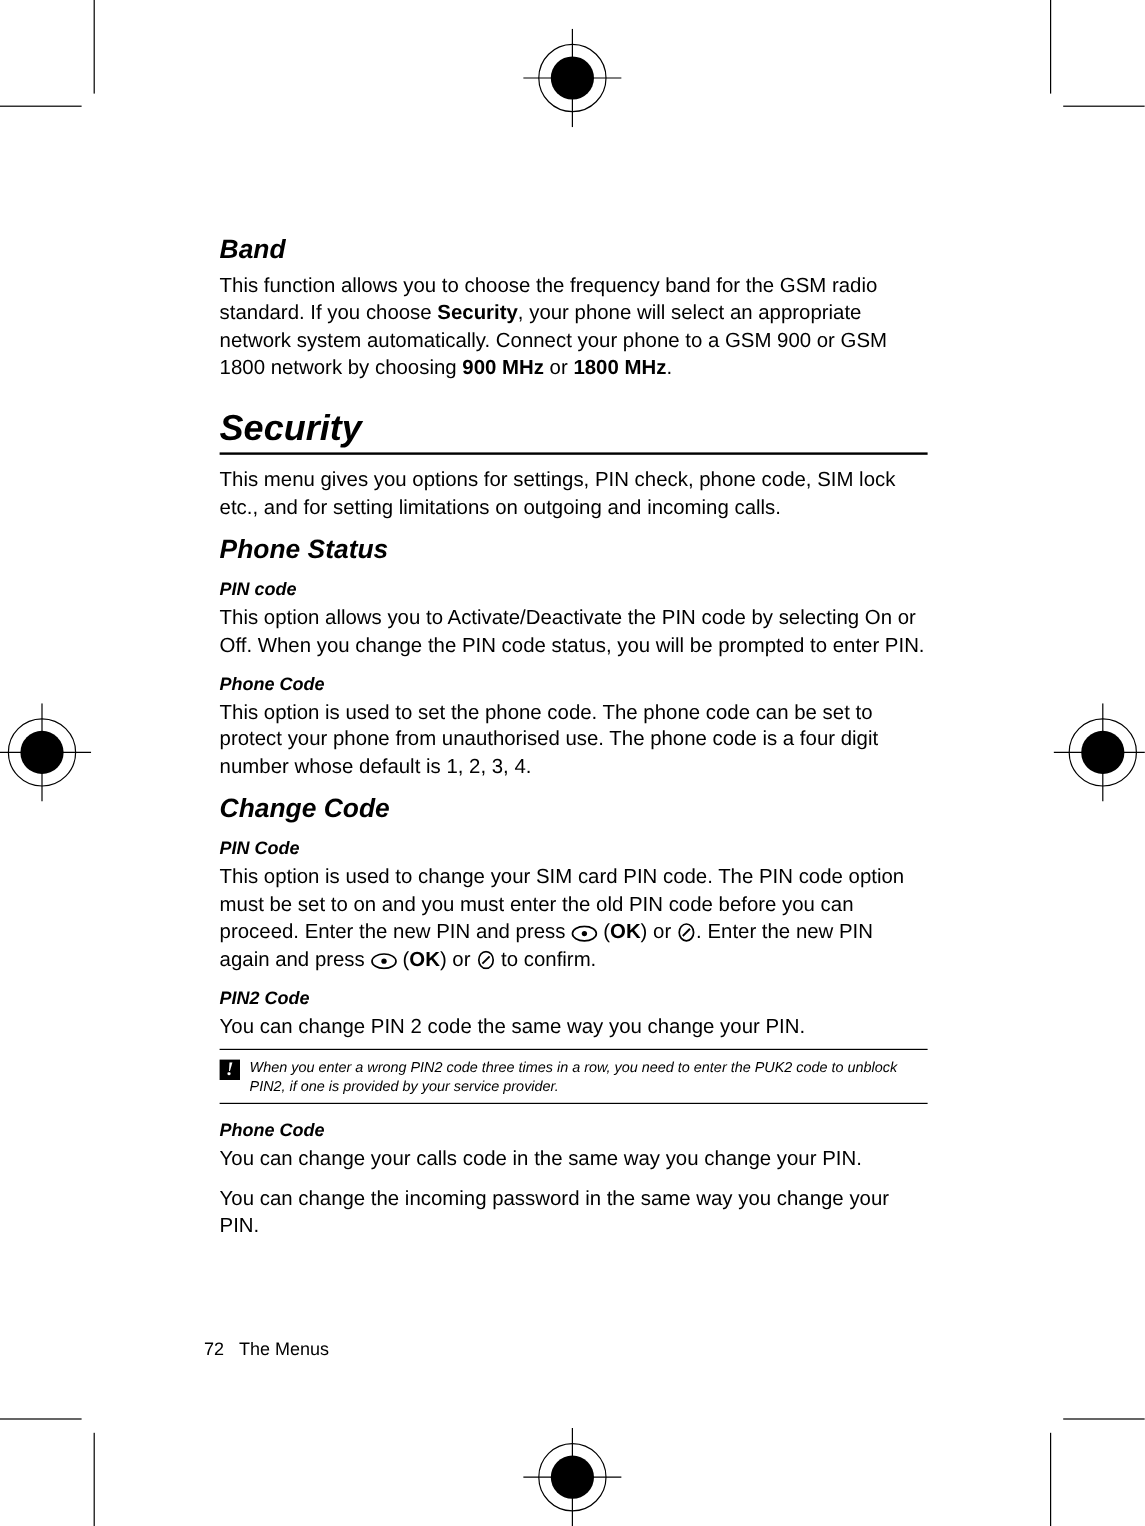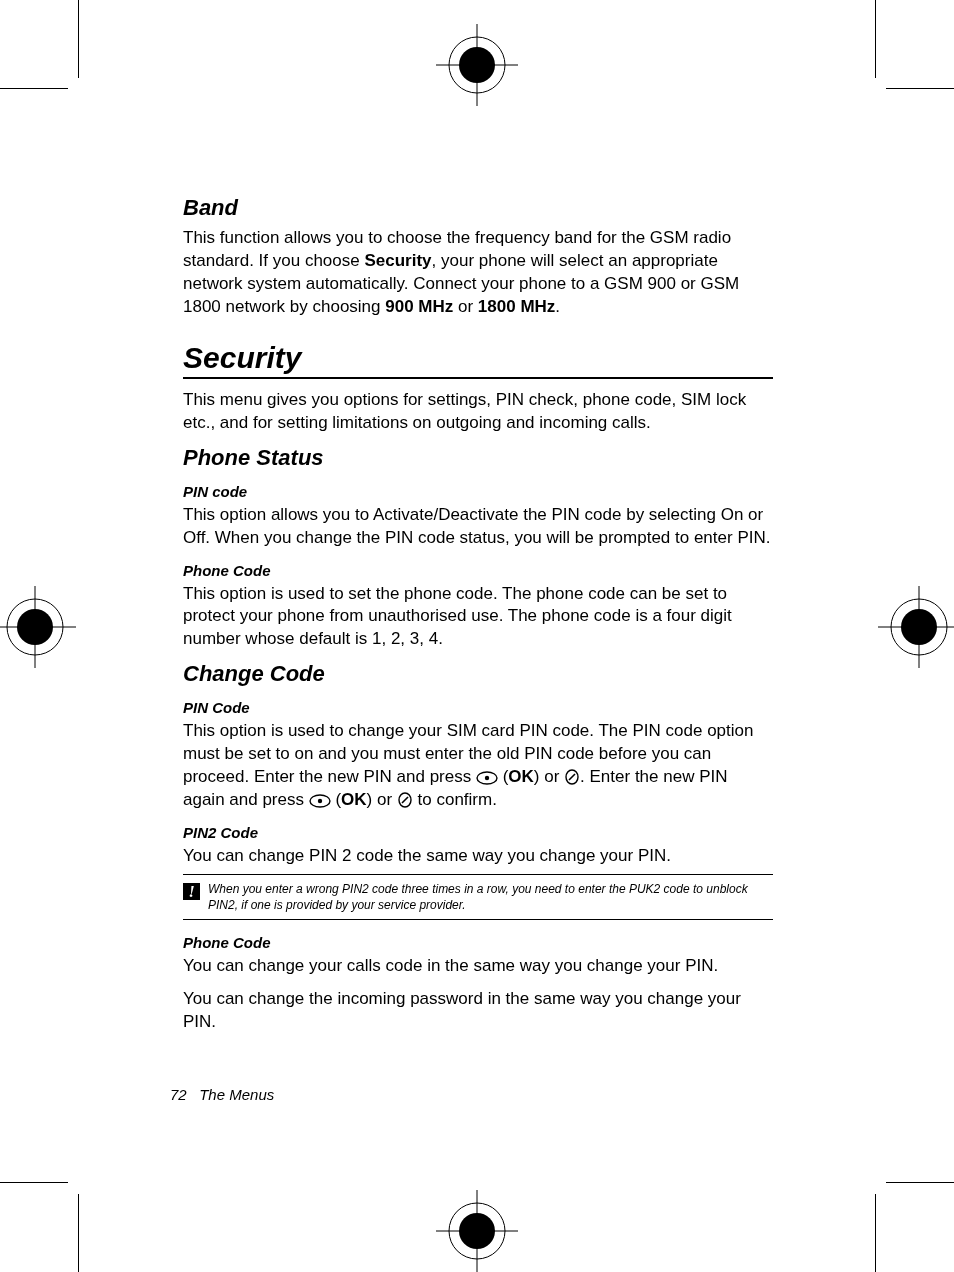--- a/index.html
+++ b/index.html
@@ -76,22 +76,21 @@
     margin-top: 2px;
   }
   .note-text {
     font-style: italic;
     font-size: 12px;
     line-height: 1.35;
   }
   .footer {
     position: absolute;
     left: 170px;
-    top: 1086px;
-    font-style: italic;
+    top: 1116px;
     font-size: 15px;
   }
   
   .cropline { position: absolute; background: #000; }
   .regmark { position: absolute; }
   .regmark svg { display: block; }
 </style>
 </head>
 <body>
 

